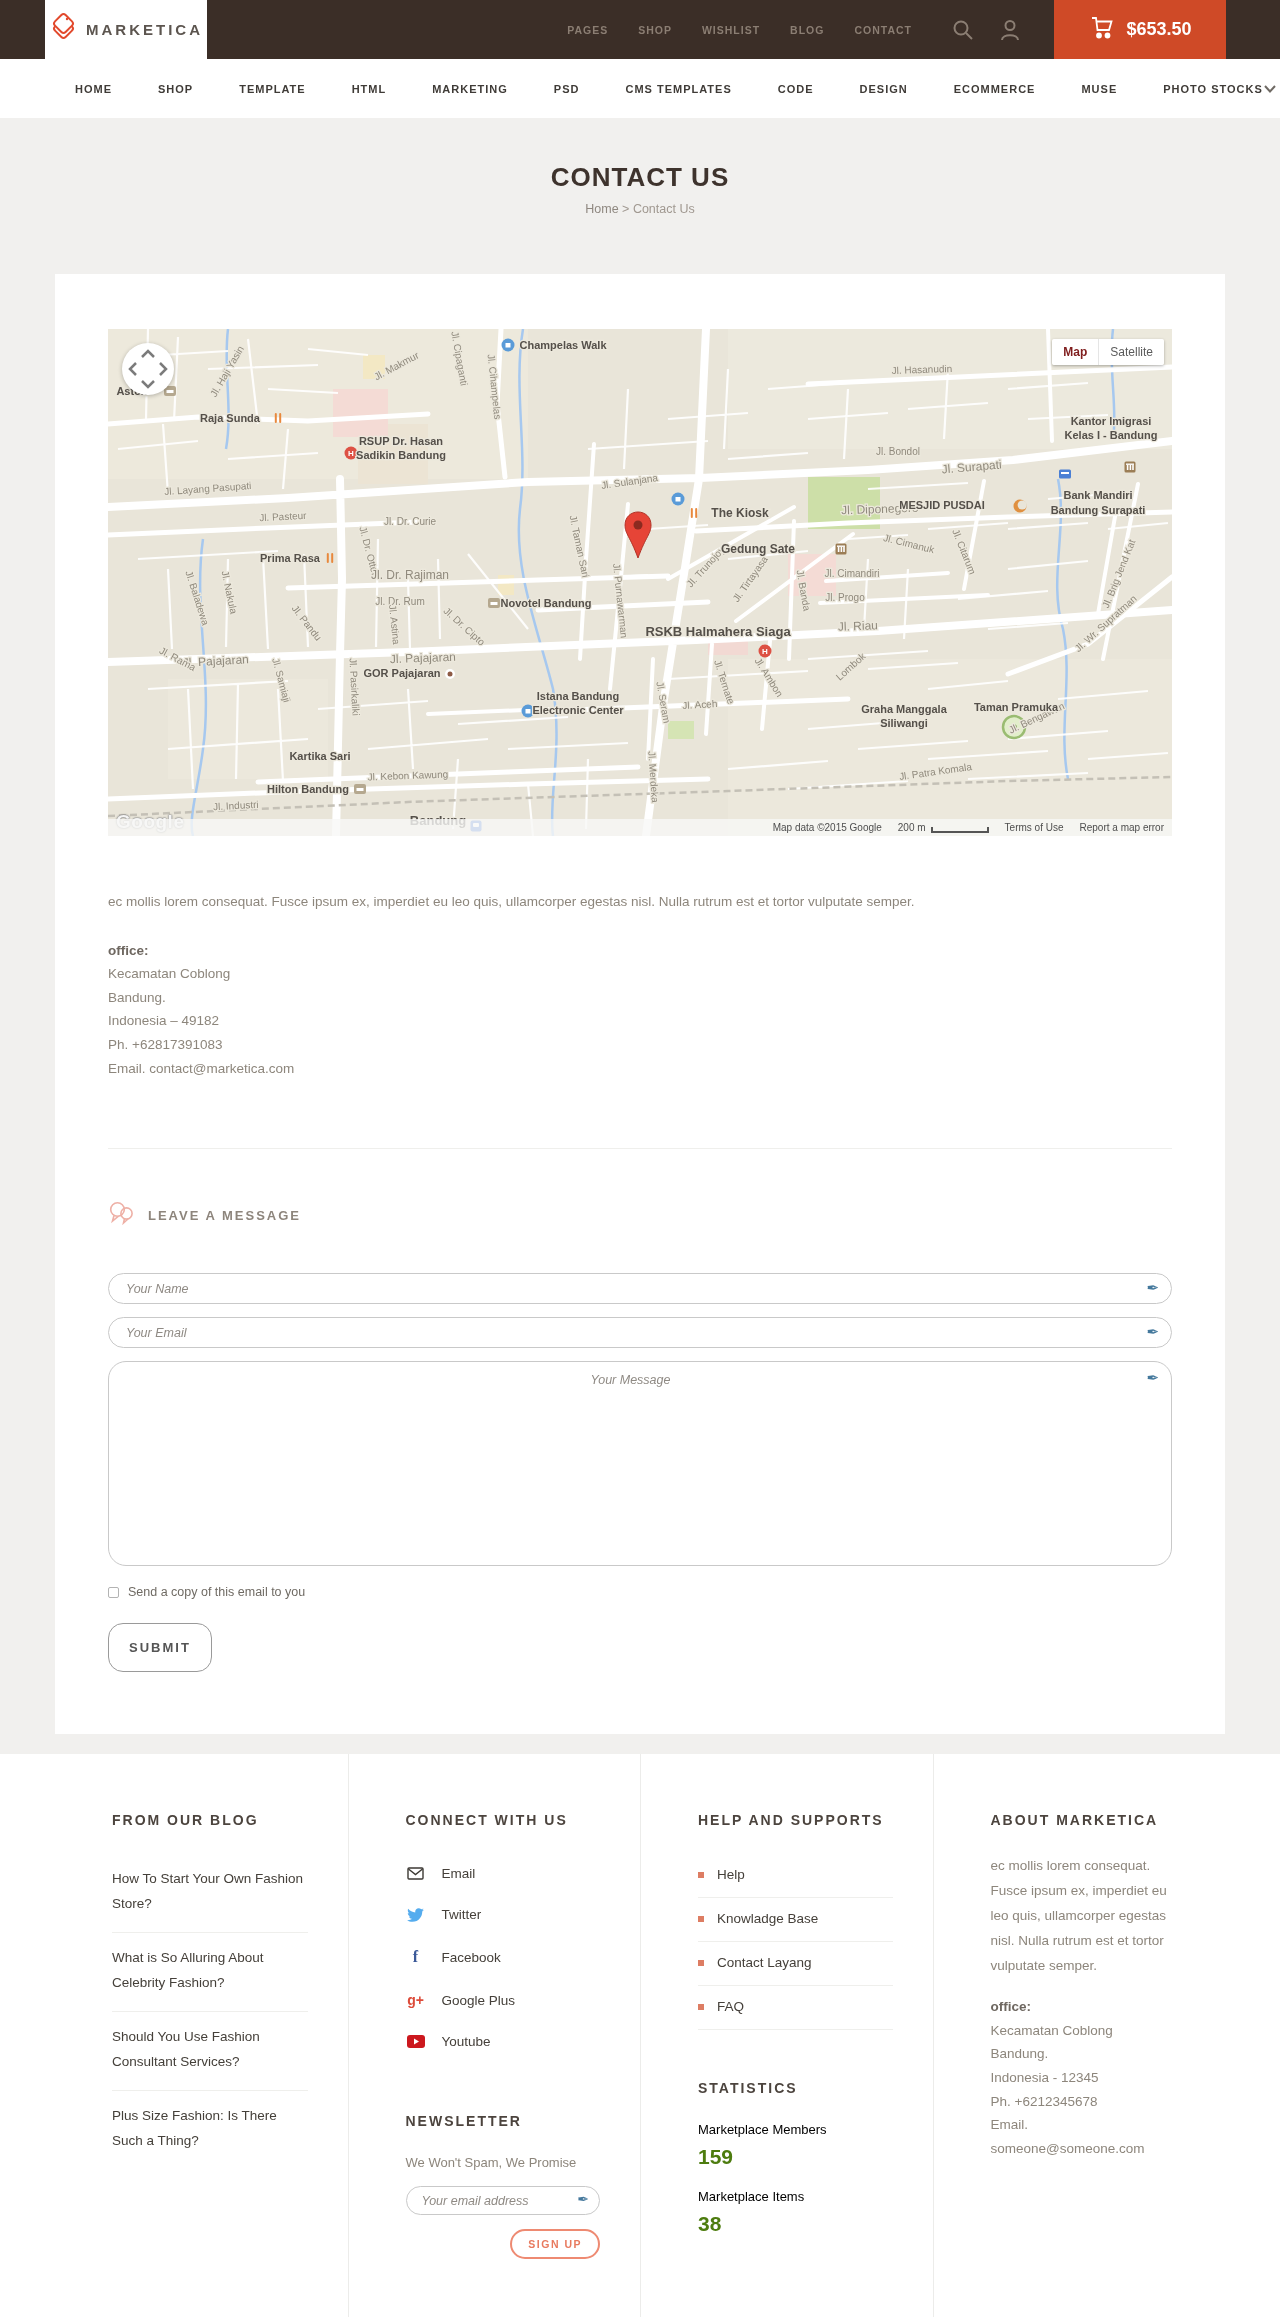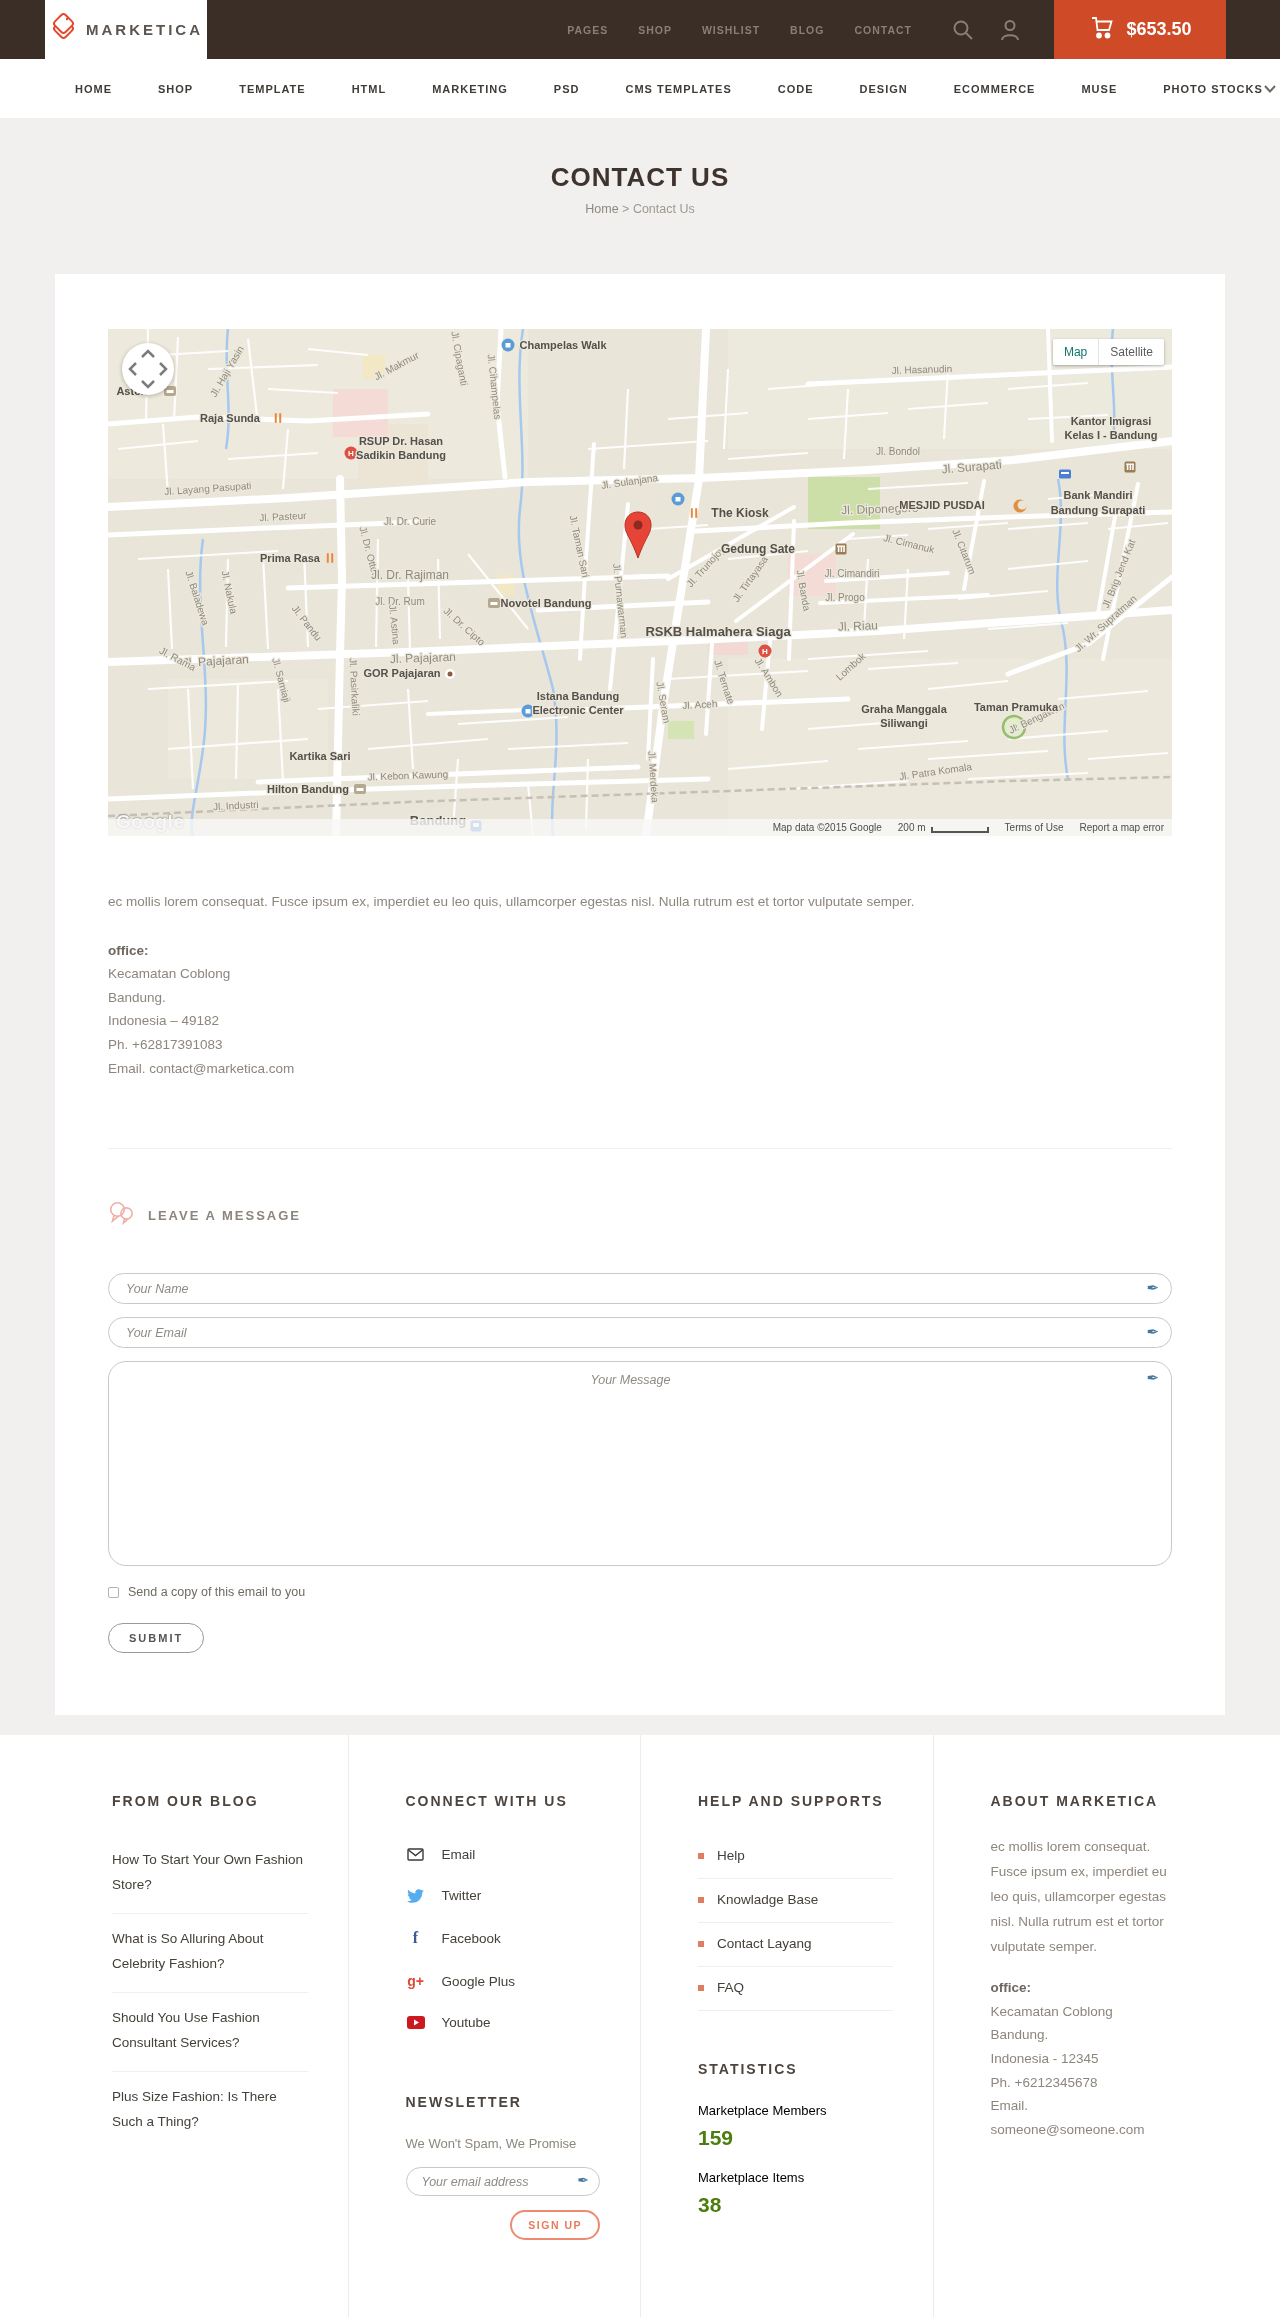--- a/index.html
+++ b/index.html
@@ -30,21 +30,21 @@
   .breadcrumb a { color:#8f8880; text-decoration:none; cursor:pointer; }
 
   
   .card { width:1170px; margin:0 auto; background:#fff; padding:55px 53px 62px; }
 
   .map-wrap { position:relative; width:1064px; height:507px; background:#e9e5d9; overflow:hidden; }
   .map-svg { display:block; width:1064px; height:507px; }
   .map-pan { position:absolute; left:14px; top:14px; width:52px; height:52px; background:#fff; border-radius:50%; box-shadow:0 1px 4px rgba(0,0,0,.25); cursor:pointer; }
   .map-type { position:absolute; top:10px; right:8px; display:flex; box-shadow:0 1px 3px rgba(0,0,0,.3); border-radius:2px; overflow:hidden; font-size:12px; }
   .map-type .mt-btn { background:#fff; padding:6px 11px; cursor:pointer; color:#5a5a5a; }
-  .map-type .mt-btn.active { font-weight:normal; color:#0f766e; border-right:1px solid #e5e5e5; }
+  .map-type .mt-btn.active { font-weight:bold; color:#7f1d1d; border-right:1px solid #e5e5e5; }
   .google-logo { position:absolute; left:8px; bottom:3px; font-size:19px; font-weight:bold; letter-spacing:.5px; color:#f5f5f5;
                  text-shadow:0 0 2px #8a8a8a, 0 0 2px #8a8a8a, 0 0 1px #777; }
   .map-attrib { position:absolute; left:0; right:0; bottom:0; height:17px; background:rgba(248,248,246,.8);
                 display:flex; justify-content:flex-end; align-items:center; gap:16px; padding-right:8px; font-size:10px; color:#4e4e4e; }
   .map-attrib .link { cursor:pointer; }
   .scalewrap { display:flex; align-items:flex-end; gap:5px; }
   .scalebar { width:58px; height:6px; border-left:2px solid #555; border-right:2px solid #555; border-bottom:2px solid #555; }
 
   .intro { margin-top:55px; font-size:13.5px; color:#8d867c; line-height:1.6; }
   .office { margin-top:26px; font-size:13.5px; line-height:1.75; color:#8d867c; }
@@ -59,22 +59,22 @@
   .pill-input { width:100%; height:31px; border:1px solid #c9c9c9; border-radius:16px; padding:0 36px 0 17px;
                 font-family:"Liberation Sans",sans-serif; font-size:12.5px; font-style:italic; color:#555; outline:none; background:#fff; }
   .pill-area { width:100%; height:205px; border:1px solid #c9c9c9; border-radius:18px; padding:11px 36px 11px 17px;
                font-family:"Liberation Sans",sans-serif; font-size:12.5px; font-style:italic; color:#555; outline:none; resize:none; background:#fff;text-align:center; }
   .pill-input::placeholder, .pill-area::placeholder { color:#8f8a84; font-style:italic; }
   .pen { position:absolute; right:13px; top:6px; font-size:15px; color:#44789c; pointer-events:none; font-style:normal; }
   .pen.area-pen { top:8px; }
   .copy-row { display:flex; align-items:center; gap:9px; margin-top:15px; cursor:pointer; }
   .copy-row input { appearance:none; width:11px; height:11px; border:1px solid #b3b3b3; border-radius:2px; background:#fff; cursor:pointer; }
   .copy-row span { font-size:12.5px; color:#6f6a63; }
-  .submit-btn { margin-top:24px; background:#fff; border:1px solid #9a9a9a; border-radius:15px; padding:8px 20px;
-                font-family:"Liberation Sans",sans-serif; font-size:11px; font-weight:bold; letter-spacing:2px; color:#555; cursor:pointer; }
+  .submit-btn { margin-top:24px; background:#fff; border:1px solid #9a9a9a; border-radius:15px; padding:16px 20px;
+                font-family:"Liberation Sans",sans-serif; font-size:13px; font-weight:bold; letter-spacing:2px; color:#555; cursor:pointer; }
 
   
   footer { background:#fff; margin-top:20px; }
   .footer-grid { width:1170px; margin:0 auto; display:grid; grid-template-columns:repeat(4,1fr); min-height:595px; }
   .fcol { padding:58px 40px 40px 57px; }
   .fcol + .fcol { border-left:1px solid #ececea; }
   .fcol h3 { font-size:14px; font-weight:bold; letter-spacing:2px; color:#4c443e; margin-bottom:26px; }
   .fcol h3.spaced { margin-top:50px; }
 
   .blog-item { font-size:13.5px; color:#45403a; line-height:1.85; padding:13px 0 15px; border-bottom:1px solid #efefec; cursor:pointer; }

